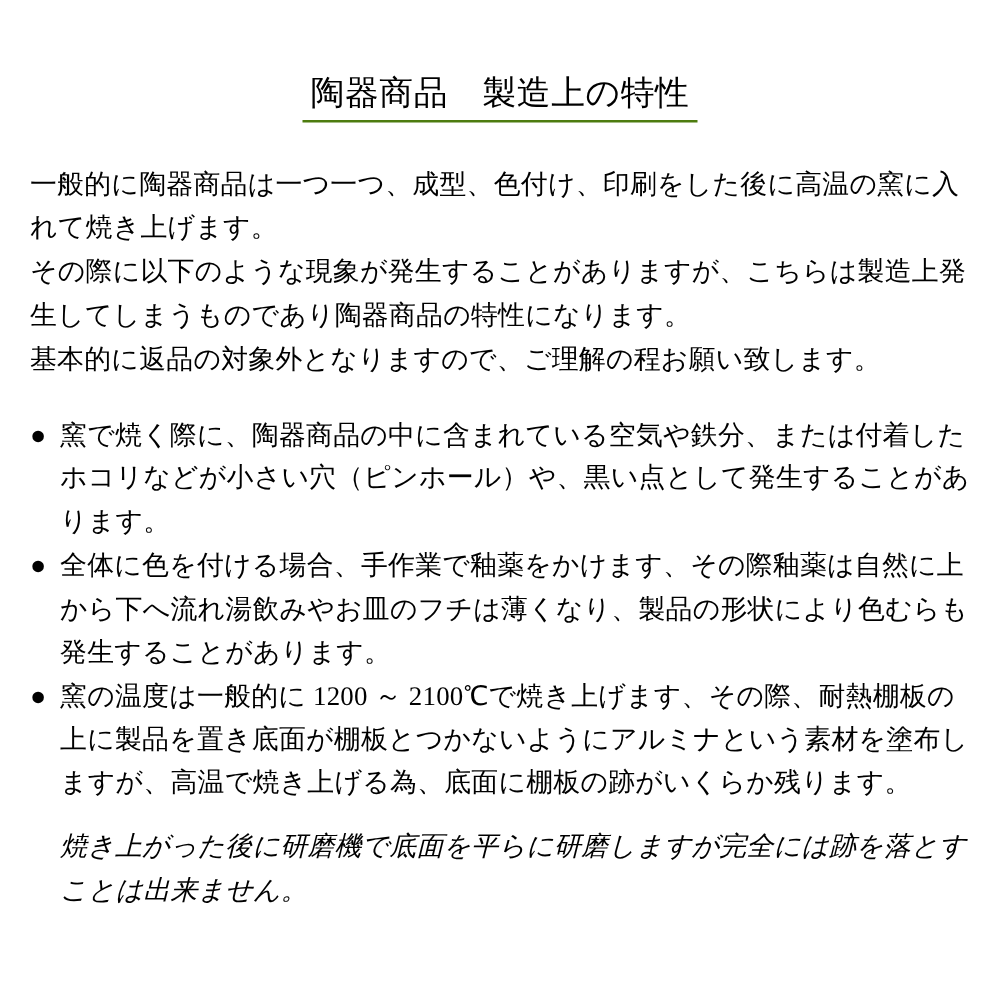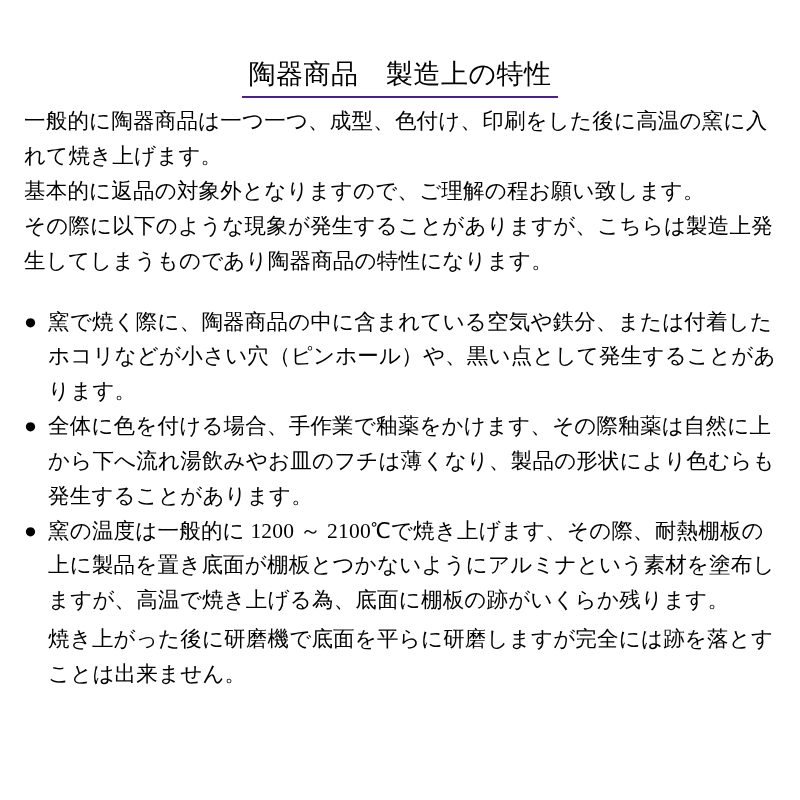--- a/index.html
+++ b/index.html
@@ -29,24 +29,25 @@
     letter-spacing: 0.5px;
     margin: 0 0 6px 0;
     padding-bottom: 6px;
     display: block;
   }
   .title-wrap {
     text-align: center;
   }
   .title-inner {
     display: inline-block;
-    border-bottom: 2px solid #4c1d95;
+    border-bottom: 2px solid #4d7c0f;
     padding: 0 6px 4px 6px;
   }
   .intro {
+    margin-top: 26px;
     font-size: 21.5px;
     line-height: 1.62;
     letter-spacing: 0.2px;
   }
   .intro p {
     margin: 0;
   }
   .bullets {
     margin-top: 26px;
     font-size: 21.5px;
@@ -64,36 +65,37 @@
     top: 0;
     font-size: 21.5px;
     line-height: 1.62;
   }
   .bullet .btext {
     display: block;
     font-family: Liberation Serif, serif;
   }
   .sub-para {
     padding-left: 24px;
-    margin-top: 4px;
+    margin-top: 16px;
+    font-style: italic;
   }
 </style>
 </head>
 <body>
 
 <div class="page">
 
   <div class="title-wrap">
     <span class="title-inner doc-title">陶器商品　製造上の特性</span>
   </div>
 
   <div class="intro">
     <p>一般的に陶器商品は一つ一つ、成型、色付け、印刷をした後に高温の窯に入れて焼き上げます。</p>
+    <p>その際に以下のような現象が発生することがありますが、こちらは製造上発生してしまうものであり陶器商品の特性になります。</p>
     <p>基本的に返品の対象外となりますので、ご理解の程お願い致します。</p>
-    <p>その際に以下のような現象が発生することがありますが、こちらは製造上発生してしまうものであり陶器商品の特性になります。</p>
   </div>
 
   <div class="bullets">
 
     <div class="bullet">
       <span class="marker">●</span>
       <span class="btext">窯で焼く際に、陶器商品の中に含まれている空気や鉄分、または付着したホコリなどが小さい穴（ピンホール）や、黒い点として発生することがあります。</span>
     </div>
 
     <div class="bullet">

